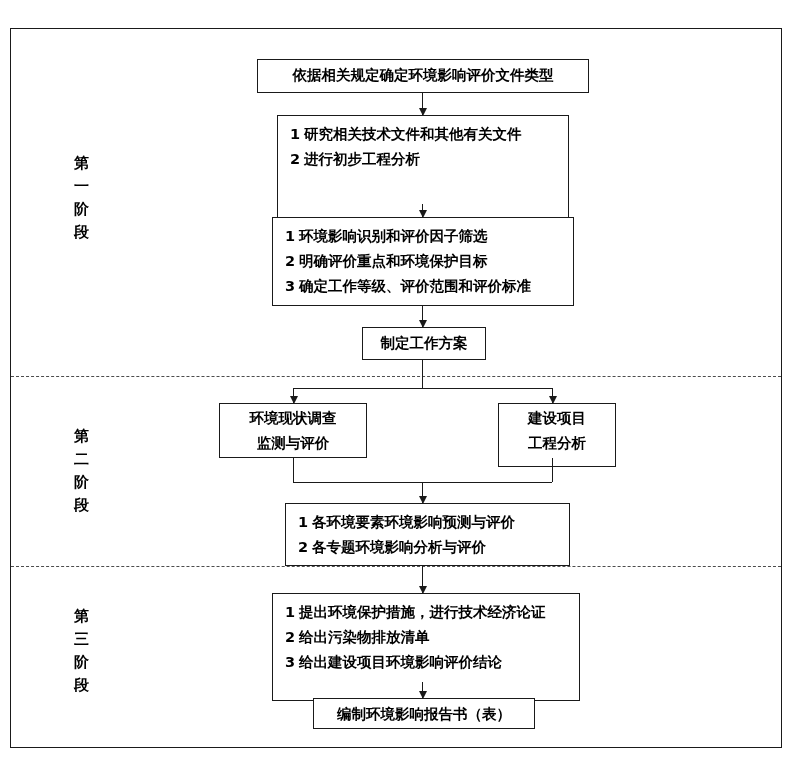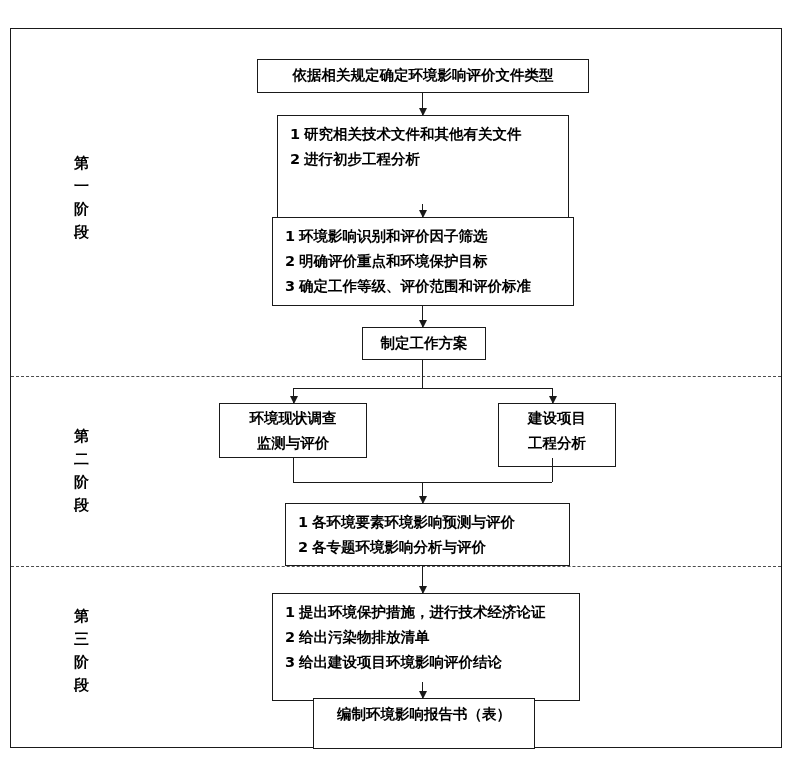--- a/index.html
+++ b/index.html
@@ -201,17 +201,17 @@
     <div class="line">
       <span class="num">2</span><span>给出污染物排放清单</span>
     </div>
     <div class="line">
       <span class="num">3</span><span>给出建设项目环境影响评价结论</span>
     </div>
   </div>
 
   <div class="arrow" style="left:422px; top:682px; height:16px;"></div>
 
-  <div class="node center" style="left:313px; top:698px; width:222px; height:51px; padding-top:3px;">
+  <div class="node center" style="left:313px; top:698px; width:222px; height:31px; padding-top:3px;">
     <div class="line">编制环境影响报告书（表）</div>
   </div>
 
 </div>
 
 </body></html>

